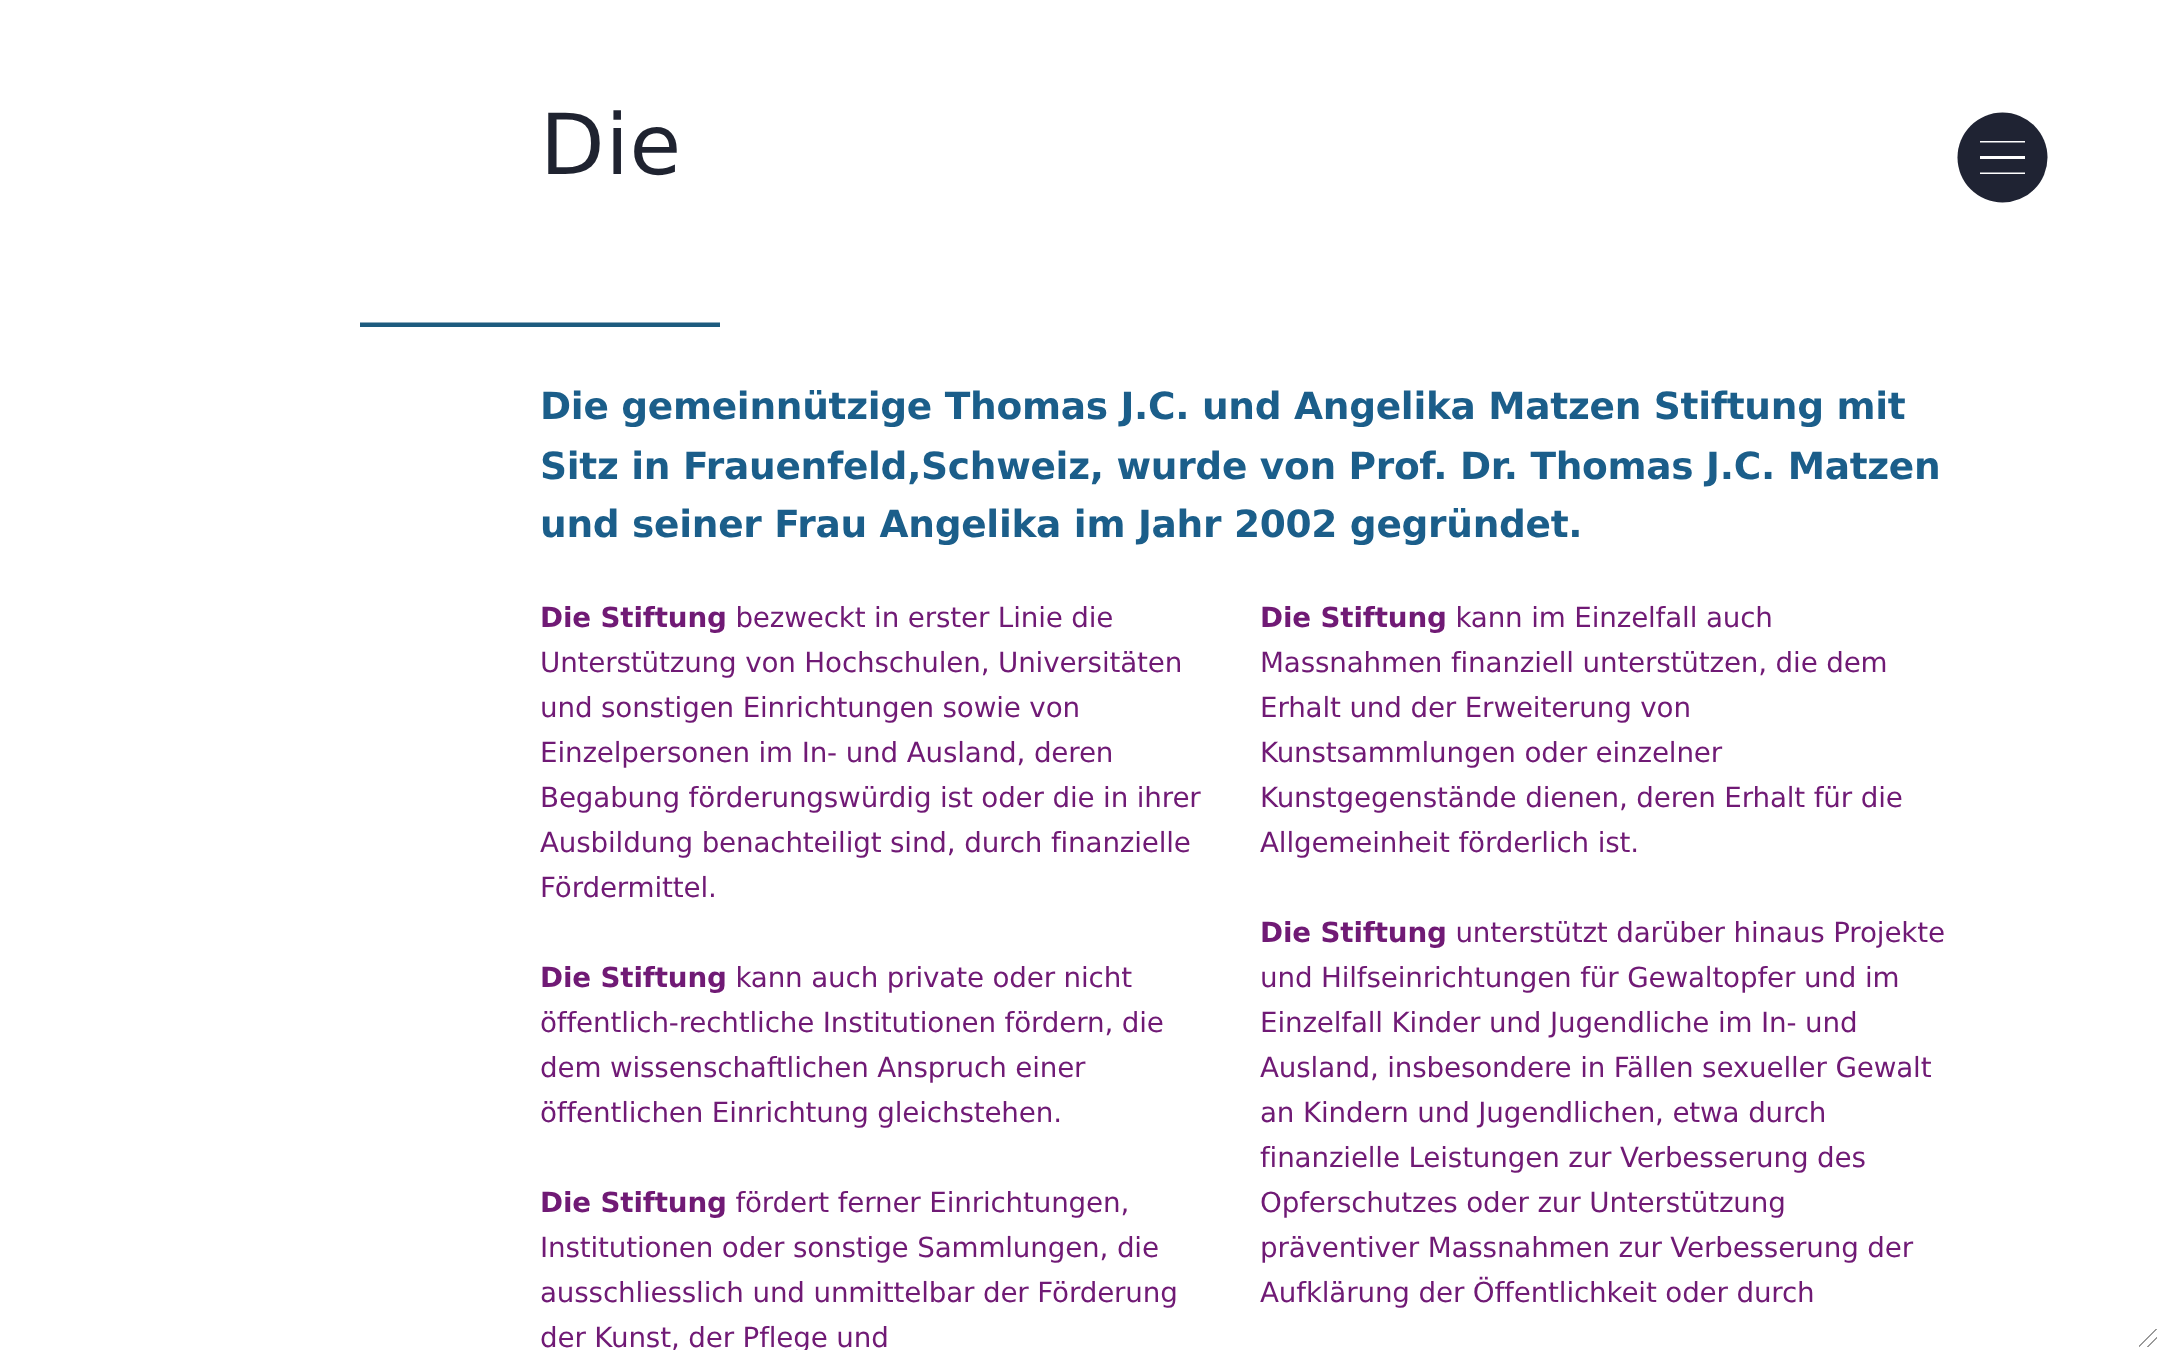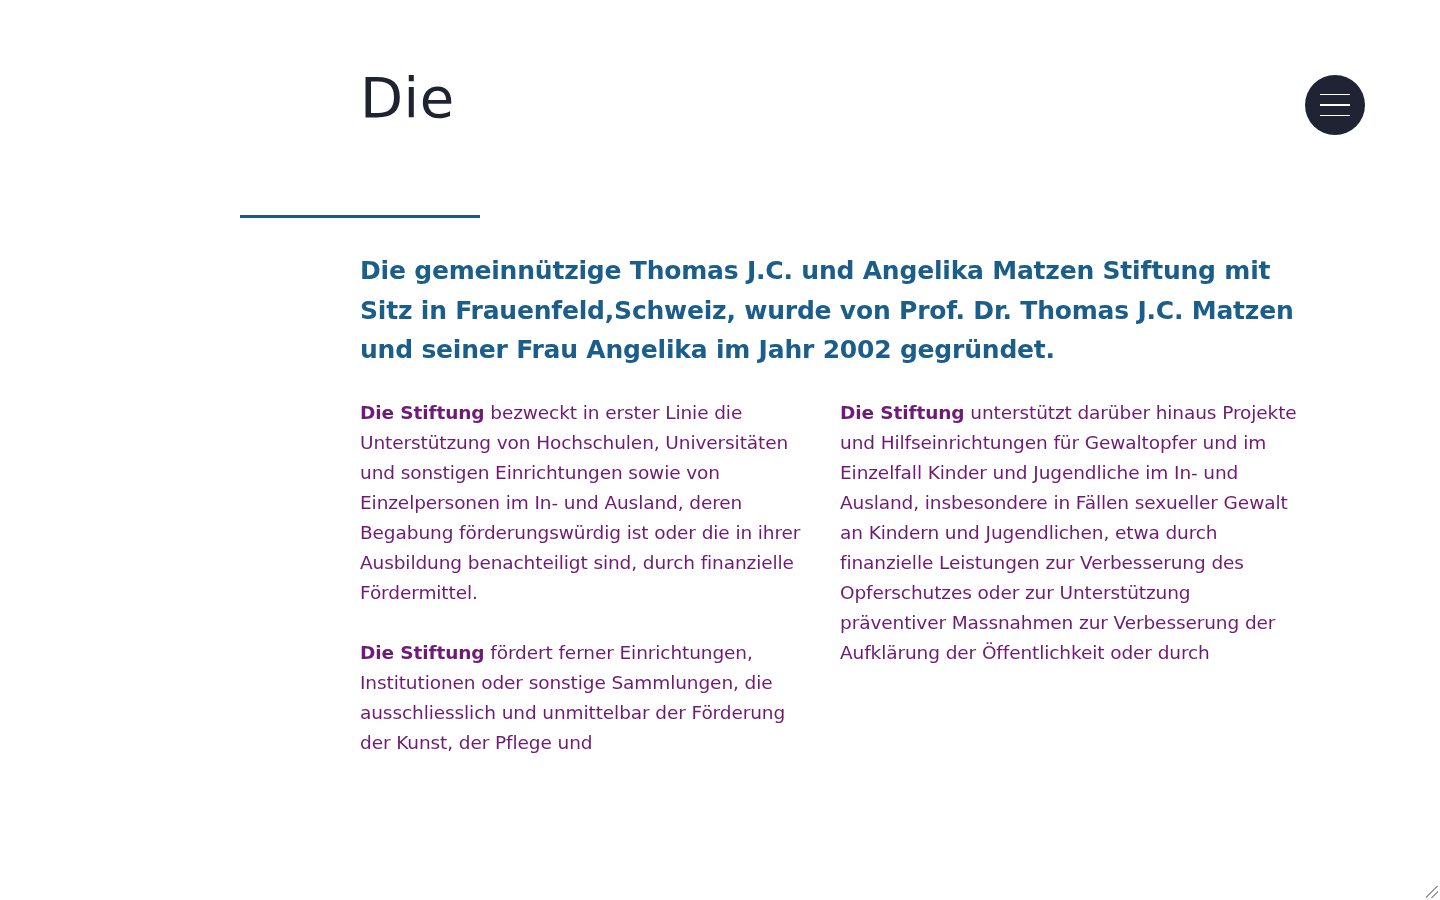--- a/index.html
+++ b/index.html
@@ -110,21 +110,23 @@
   <div class="menu-button">
     <div class="bar"></div>
     <div class="bar"></div>
     <div class="bar"></div>
   </div>
 
   <p class="lead">Die gemeinnützige Thomas J.C. und Angelika Matzen Stiftung mit Sitz in Frauenfeld,Schweiz, wurde von Prof. Dr. Thomas J.C. Matzen und seiner Frau Angelika im Jahr 2002 gegründet.</p>
 
   <div class="col col-left">
     <p><b>Die Stiftung</b><span> bezweckt in erster Linie die Unterstützung von Hochschulen, Universitäten und sonstigen Einrichtungen sowie von Einzelpersonen im In- und Ausland, deren Begabung förderungswürdig ist oder die in ihrer Ausbildung benachteiligt sind, durch finanzielle Fördermittel.</span></p>
+    <p><b>Die Stiftung</b><span> kann auch private oder nicht öffentlich-rechtliche Institutionen fördern, die dem wissenschaftlichen Anspruch einer öffentlichen Einrichtung gleichstehen.</span></p>
     <p><b>Die Stiftung</b><span> fördert ferner Einrichtungen, Institutionen oder sonstige Sammlungen, die ausschliesslich und unmittelbar der Förderung der Kunst, der Pflege und</span></p>
   </div>
 
   <div class="col col-right">
+    <p><b>Die Stiftung</b><span> kann im Einzelfall auch Massnahmen finanziell unterstützen, die dem Erhalt und der Erweiterung von Kunstsammlungen oder einzelner Kunstgegenstände dienen, deren Erhalt für die Allgemeinheit förderlich ist.</span></p>
     <p><b>Die Stiftung</b><span> unterstützt darüber hinaus Projekte und Hilfseinrichtungen für Gewaltopfer und im Einzelfall Kinder und Jugendliche im In- und Ausland, insbesondere in Fällen sexueller Gewalt an Kindern und Jugendlichen, etwa durch finanzielle Leistungen zur Verbesserung des Opferschutzes oder zur Unterstützung präventiver Massnahmen zur Verbesserung der Aufklärung der Öffentlichkeit oder durch</span></p>
   </div>
 
   <div class="resize-handle"></div>
 </div>
 
 </body></html>

